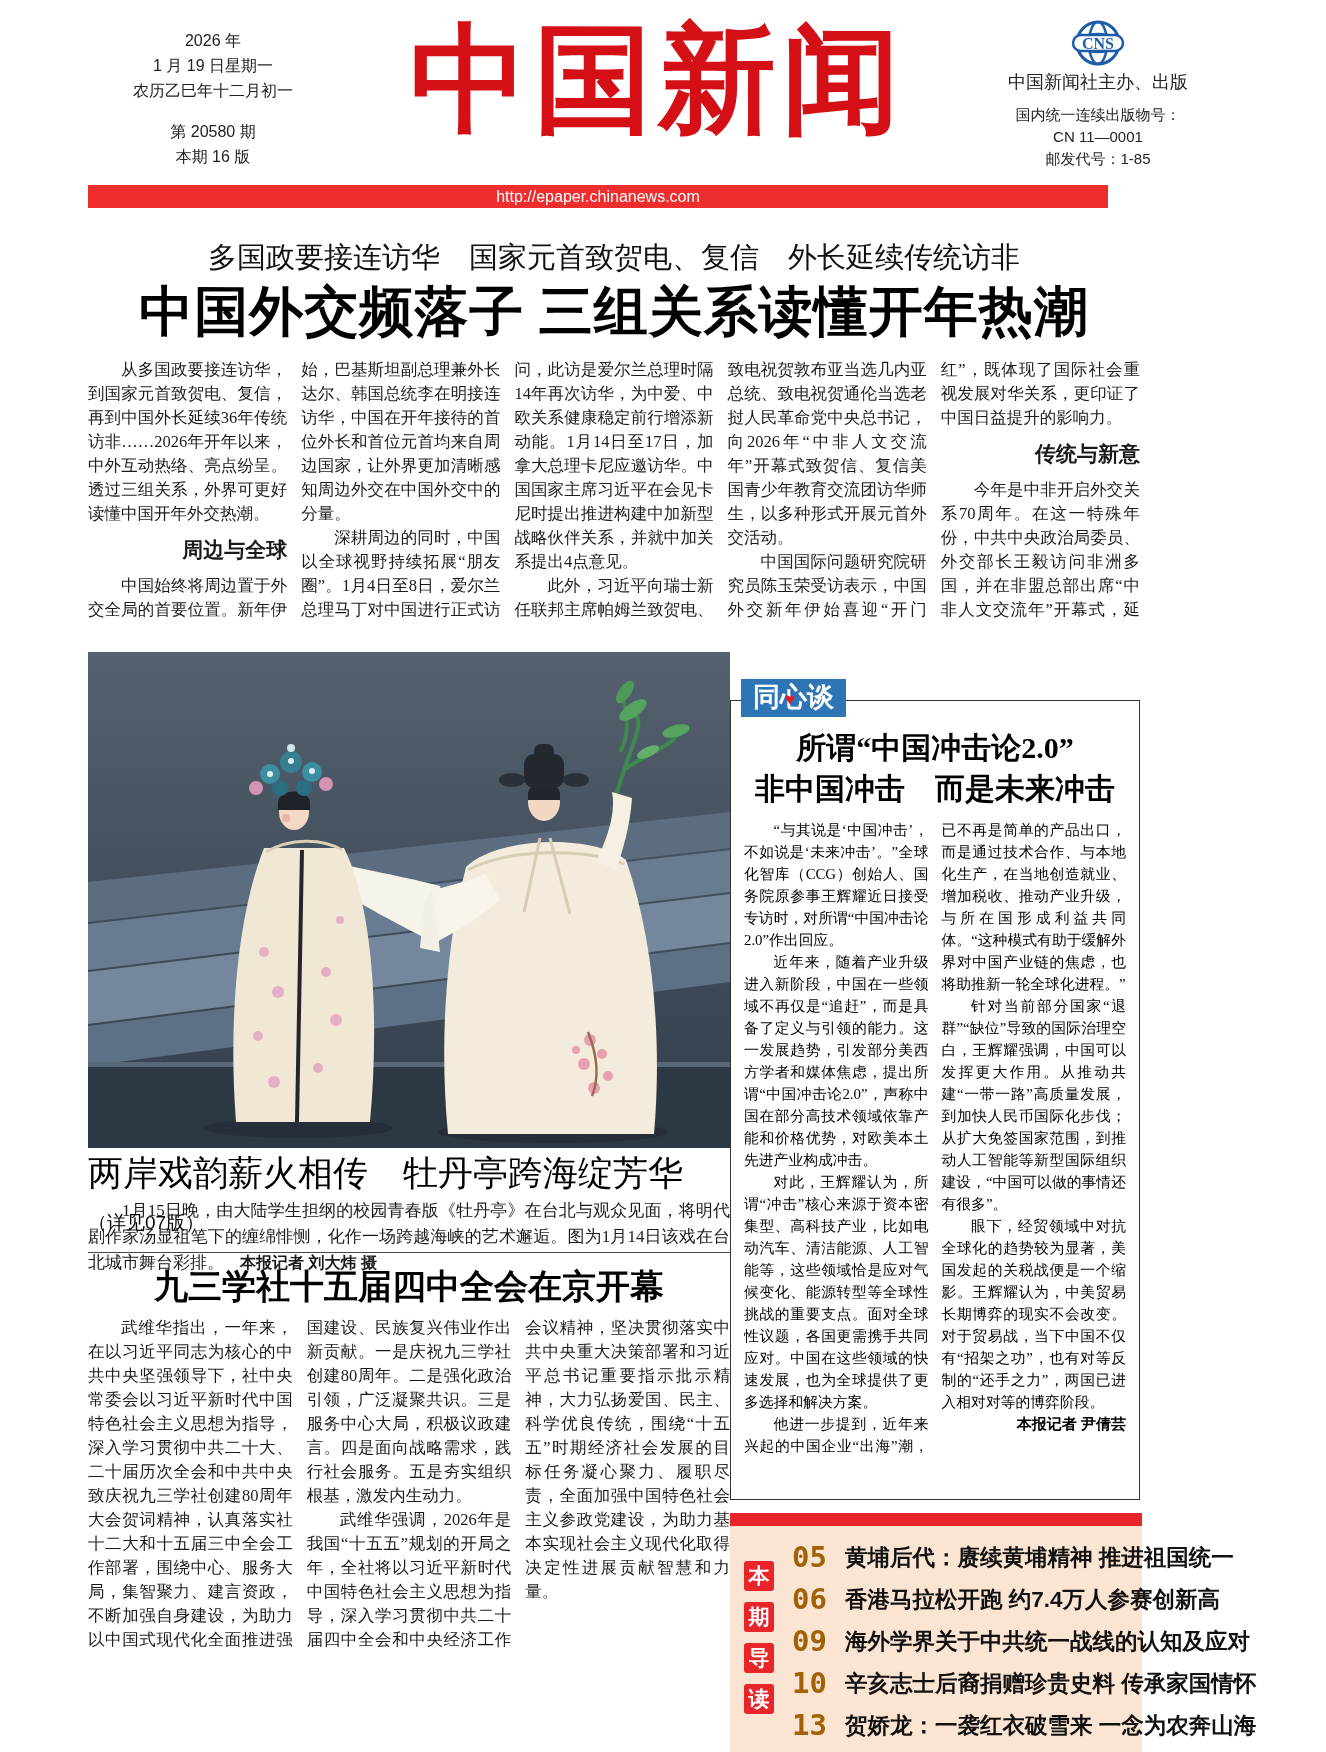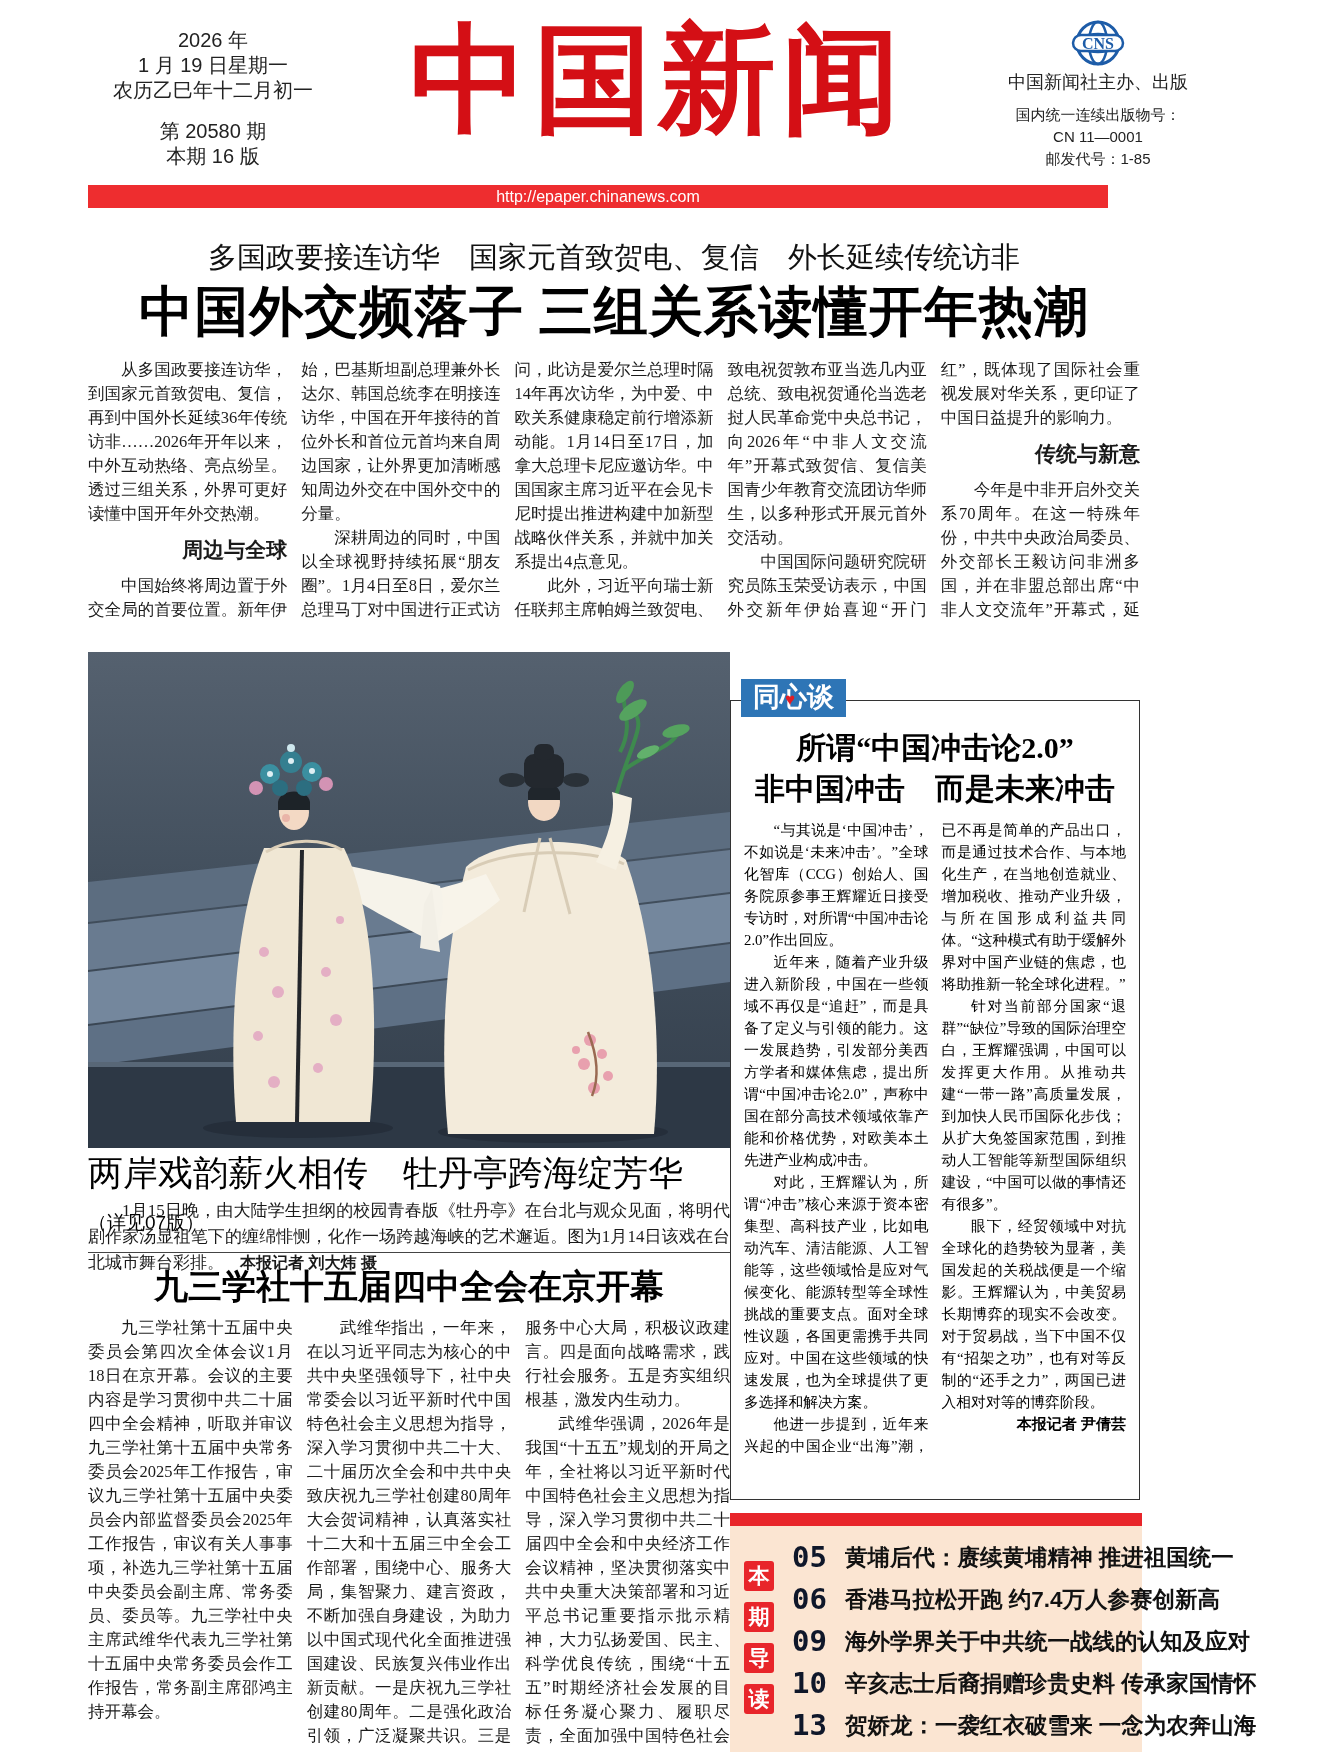--- a/index.html
+++ b/index.html
@@ -1,20 +1,20 @@
 <!DOCTYPE html>
 <html><head>
 <meta charset="utf-8">
 <style>
   html,body{margin:0;padding:0;background:#888;}
   .page{position:relative;width:1326px;height:1752px;background:#ffffff;overflow:hidden;
         font-family:"Liberation Serif","DejaVu Serif",serif;color:#1a1a1a;}
   
   .hdr-left{position:absolute;left:78px;top:28px;width:270px;text-align:center;
-            font-family:"Liberation Sans",sans-serif;font-size:20px;line-height:25px;color:#222;}
+            font-family:"Liberation Sans",sans-serif;font-size:16px;line-height:25px;color:#222;}
   .hdr-left .issue{margin-top:16px;}
   .masthead{position:absolute;left:348px;top:6px;width:620px;text-align:center;
             font-size:118px;line-height:150px;font-weight:900;color:#d40f15;letter-spacing:6px;
             font-family:"Liberation Serif",serif;}
   .hdr-right{position:absolute;left:948px;top:20px;width:300px;text-align:center;
              font-family:"Liberation Sans",sans-serif;color:#222;}
   .cns{display:block;margin:0 auto 4px auto;}
   .publisher{font-size:18px;margin-bottom:10px;}
   .issn{font-size:15px;line-height:22px;}
   .redbar{position:absolute;left:88px;top:185px;width:1020px;height:23px;background:#ee2d2f;
@@ -61,21 +61,21 @@
   
   .digest{position:absolute;left:730px;top:1513px;width:412px;height:280px;background:#fbe5d2;}
   .digest-topbar{height:13px;background:#e8252a;}
   .digest-label{position:absolute;left:14px;top:48px;display:flex;flex-direction:column;gap:11px;}
   .digest-label span{width:30px;height:30px;background:#e8252a;color:#fff;border-radius:3px;
                      font-family:"Liberation Sans",sans-serif;font-weight:700;font-size:21px;
                      display:flex;align-items:center;justify-content:center;}
   .digest-rows{padding:10px 0 0 62px;}
   .digest-row{display:flex;align-items:center;height:42px;}
   .digest-num{font-family:"DejaVu Sans Mono",monospace;font-weight:700;font-size:29px;
-              color:#0f172a;width:44px;text-align:right;}
+              color:#a16207;width:44px;text-align:right;}
   .digest-div{width:2px;height:28px;background:#cdbba8;margin:0 10px 0 8px;}
   .digest-text{font-family:Liberation Sans, sans-serif;font-weight:600;font-size:22.5px;color:#111;
                white-space:nowrap;}
 </style>
 </head>
 <body>
 
 <div class="page">
 
   <div class="hdr-left">
@@ -206,21 +206,20 @@
     <span>两岸戏韵薪火相传　牡丹亭跨海绽芳华</span>
     <span class="cap-ref">（详见07版）</span>
   </div>
   <div class="cap-text">
     <span>1月15日晚，由大陆学生担纲的校园青春版《牡丹亭》在台北与观众见面，将明代剧作家汤显祖笔下的缠绵悱恻，化作一场跨越海峡的艺术邂逅。图为1月14日该戏在台北城市舞台彩排。</span><span class="cap-credit">　本报记者 刘大炜 摄</span>
   </div>
 
   <div class="rule"></div>
   <div class="njs-headline">九三学社十五届四中全会在京开幕</div>
   <div class="njs-body">
-    <p>九三学社第十五届中央委员会第四次全体会议1月18日在京开幕。会议的主要内容是学习贯彻中共二十届四中全会精神，听取并审议九三学社第十五届中央常务委员会2025年工作报告，审议九三学社第十五届中央委员会内部监督委员会2025年工作报告，审议有关人事事项，补选九三学社第十五届中央委员会副主席、常务委员、委员等。九三学社中央主席武维华代表九三学社第十五届中央常务委员会作工作报告，常务副主席邵鸿主持开幕会。</p>
     <p>武维华指出，一年来，在以习近平同志为核心的中共中央坚强领导下，社中央常委会以习近平新时代中国特色社会主义思想为指导，深入学习贯彻中共二十大、二十届历次全会和中共中央致庆祝九三学社创建80周年大会贺词精神，认真落实社十二大和十五届三中全会工作部署，围绕中心、服务大局，集智聚力、建言资政，不断加强自身建设，为助力以中国式现代化全面推进强国建设、民族复兴伟业作出新贡献。一是庆祝九三学社创建80周年。二是强化政治引领，广泛凝聚共识。三是服务中心大局，积极议政建言。四是面向战略需求，践行社会服务。五是夯实组织根基，激发内生动力。</p>
     <p>武维华强调，2026年是我国“十五五”规划的开局之年，全社将以习近平新时代中国特色社会主义思想为指导，深入学习贯彻中共二十届四中全会和中央经济工作会议精神，坚决贯彻落实中共中央重大决策部署和习近平总书记重要指示批示精神，大力弘扬爱国、民主、科学优良传统，围绕“十五五”时期经济社会发展的目标任务凝心聚力、履职尽责，全面加强中国特色社会主义参政党建设，为助力基本实现社会主义现代化取得决定性进展贡献智慧和力量。</p>
 
   </div>
 
   <div class="tx-box">
     <div class="tx-badge">
       <span>同心谈</span>
       <span class="tx-heart">♥</span>
     </div>

